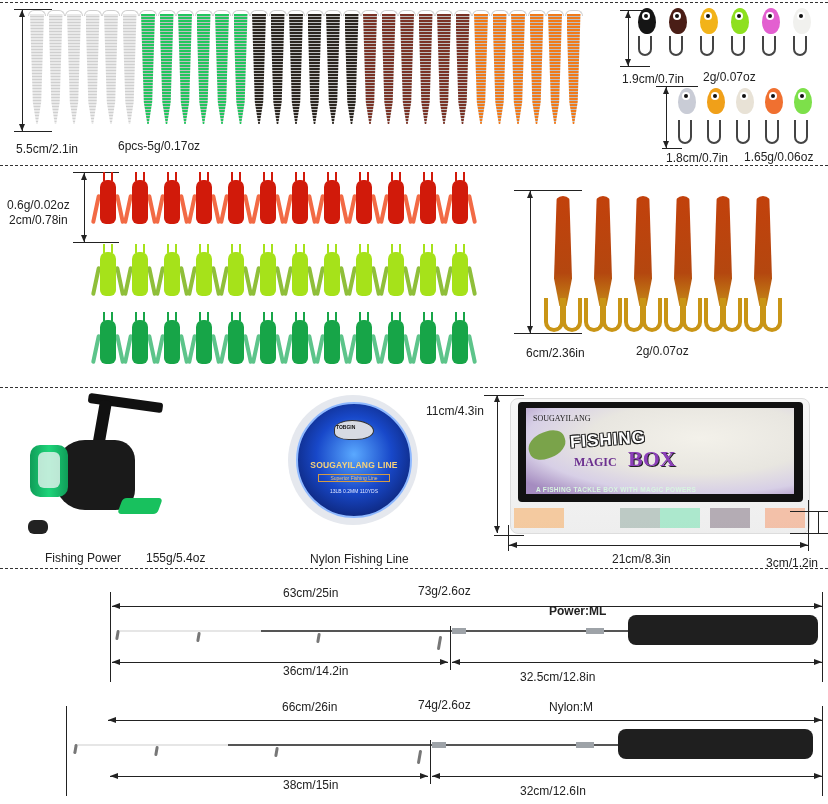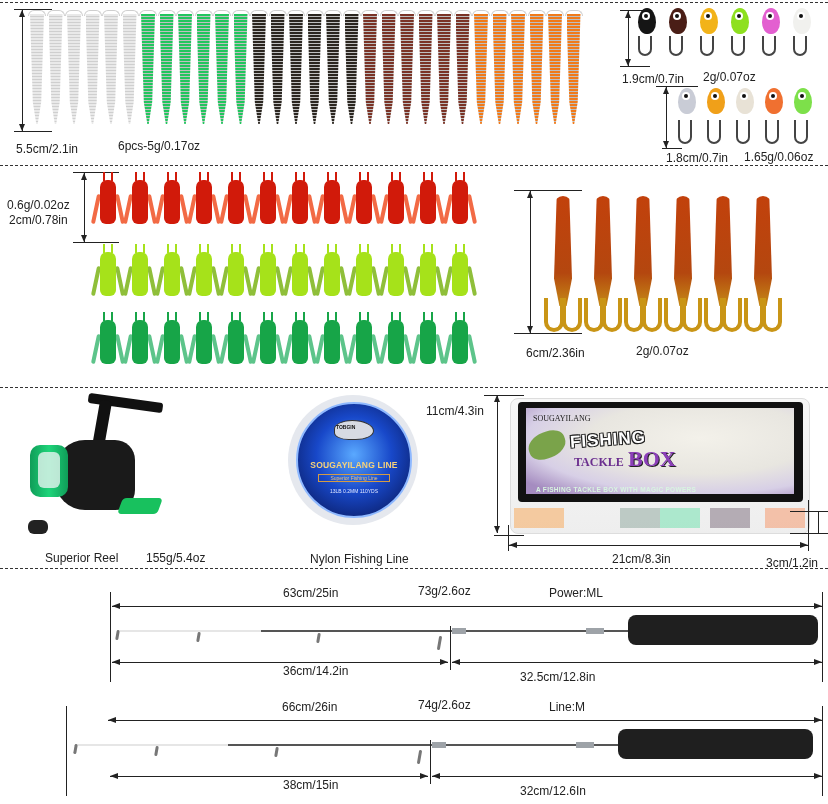--- a/index.html
+++ b/index.html
@@ -603,21 +603,21 @@
 </div>
 
 <div>
   <div class="reel-foot"></div>
   <div class="reel-arm"></div>
   <div class="reel-body"></div>
   <div class="reel-spool"></div>
   <div class="reel-line"></div>
   <div class="reel-green"></div>
   <div class="reel-knob"></div>
-  <div class="label" style="left:45px; top:551px;">Superior Reel</div>
+  <div class="label" style="left:45px; top:551px;">Fishing Power</div>
   <div class="label" style="left:146px; top:551px;">155g/5.4oz</div>
 </div>
 
 <div>
   <div class="spool-outer"></div>
   <div class="spool-inner"></div>
   <div class="spool-fish"></div>
   <div class="spool-brand">TOBGIN</div>
   <div class="spool-title">SOUGAYILANG LINE</div>
   <div class="spool-sub">Superior Fishing Line</div>
@@ -638,21 +638,21 @@
   <div class="box-compart" style="left:620px; width:40px; background:#9bb0a8;"></div>
   <div class="box-compart" style="left:660px; width:40px; background:#7fe3b5;"></div>
   <div class="box-compart" style="left:710px; width:40px; background:#8c7f8c;"></div>
   <div class="box-compart" style="left:765px; width:40px; background:#f5a27a;"></div>
   <div class="box-lid">
       <div class="box-lid-inner"></div>
     </div>
   <div class="box-fishshape"></div>
   <div class="box-brand">SOUGAYILANG</div>
   <div class="box-fishing">FISHING</div>
-  <div class="box-tackle">TACKLE</div>
+  <div class="box-tackle">MAGIC</div>
   <div class="box-boxword">BOX</div>
   <div class="box-tag">A FISHING TACKLE BOX WITH MAGIC POWERS</div>
 
   <div class="vline" style="left:508px; top:525px; height:26px;"></div>
   <div class="vline" style="left:808px; top:500px; height:51px;"></div>
   <div class="hline" style="left:509px; top:545px; width:299px;"></div>
   <div class="arrow-left" style="left:509px; top:542px;"></div>
   <div class="arrow-right" style="left:800px; top:542px;"></div>
   <div class="label" style="left:612px; top:552px;">21cm/8.3in</div>
 
@@ -664,21 +664,21 @@
 
 <div id="rods">
       <div>
         <div class="vline" style="left:110px; top:592px; height:90px;"></div>
         <div class="vline" style="left:822px; top:592px; height:90px;"></div>
         <div class="hline" style="left:112px; top:606px; width:710px;"></div>
         <div class="arrow-left" style="left:112px; top:603px;"></div>
         <div class="arrow-right" style="left:814px; top:603px;"></div>
         <div class="label" style="left:283px; top:586px;">63cm/25in</div>
         <div class="label" style="left:418px; top:584px;">73g/2.6oz</div>
-        <div class="label" style="left:549px; top:586px;">Power:ML</div>
+        <div class="label" style="left:549px; top:604px;font-weight:bold;">Power:ML</div>
 
         <div class="rod-tip" style="left:120px; top:630px; width:140.83333333333334px;"></div>
         <div class="rod-blank" style="left:260.83333333333337px; top:630px; width:367.16666666666663px;"></div>
         <div class="rod-ferrule" style="left:452px; top:628px; width:14px;"></div>
         <div class="rod-ferrule" style="left:586px; top:628px; width:18px;"></div>
         <div class="rod-guide" style="left:116px; top:630px;"></div>
         <div class="rod-guide" style="left:197px; top:632px;"></div>
         <div class="rod-guide" style="left:317px; top:633px;"></div>
         <div class="rod-guide" style="left:438px; top:636px; height:14px;"></div>
         <div class="rod-handle" style="left:628px; top:615px; width:190px; height:30px;"></div>
@@ -694,21 +694,21 @@
         <div class="label" style="left:520px; top:670px;">32.5cm/12.8in</div>
       </div>
       <div>
         <div class="vline" style="left:66px; top:706px; height:90px;"></div>
         <div class="vline" style="left:822px; top:706px; height:90px;"></div>
         <div class="hline" style="left:108px; top:720px; width:714px;"></div>
         <div class="arrow-left" style="left:108px; top:717px;"></div>
         <div class="arrow-right" style="left:814px; top:717px;"></div>
         <div class="label" style="left:282px; top:700px;">66cm/26in</div>
         <div class="label" style="left:418px; top:698px;">74g/2.6oz</div>
-        <div class="label" style="left:549px; top:700px;">Line:M</div>
+        <div class="label" style="left:549px; top:700px;">Nylon:M</div>
 
         <div class="rod-tip" style="left:78px; top:744px; width:150px;"></div>
         <div class="rod-blank" style="left:228px; top:744px; width:390px;"></div>
         <div class="rod-ferrule" style="left:432px; top:742px; width:14px;"></div>
         <div class="rod-ferrule" style="left:576px; top:742px; width:18px;"></div>
         <div class="rod-guide" style="left:74px; top:744px;"></div>
         <div class="rod-guide" style="left:155px; top:746px;"></div>
         <div class="rod-guide" style="left:275px; top:747px;"></div>
         <div class="rod-guide" style="left:418px; top:750px; height:14px;"></div>
         <div class="rod-handle" style="left:618px; top:729px; width:195px; height:30px;"></div>

